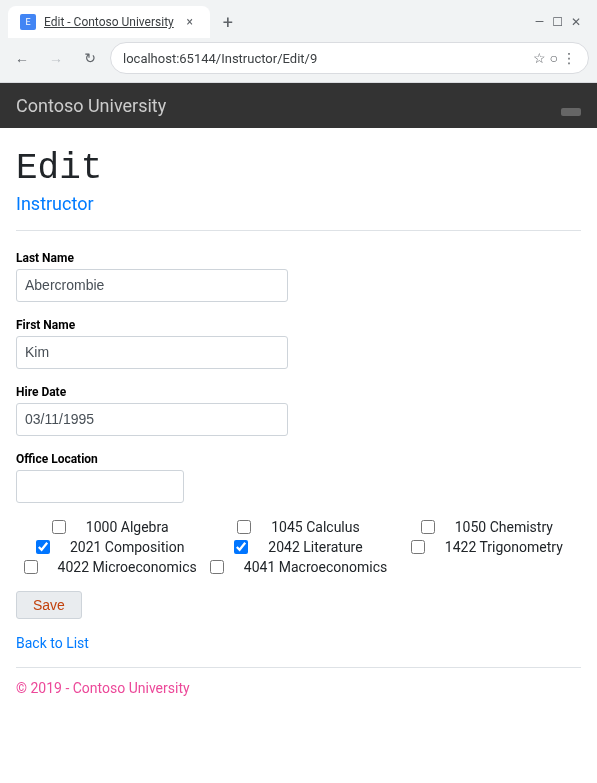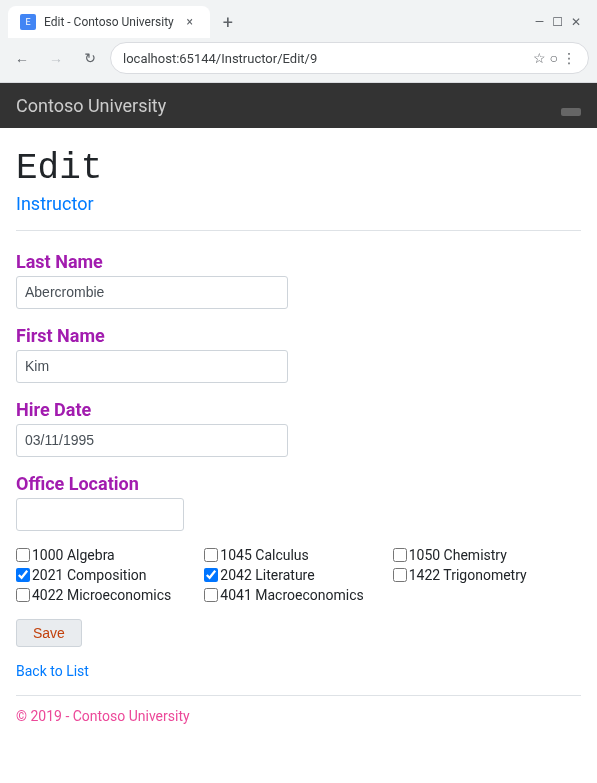--- a/index.html
+++ b/index.html
@@ -55,20 +55,21 @@
       color: white;
       flex-shrink: 0;
     }
 
     .tab-title {
       flex: 1;
       font-size: 12px;
       white-space: nowrap;
       overflow: hidden;
       text-overflow: ellipsis;
+      text-decoration: underline;
     }
 
     .tab-close {
       width: 16px;
       height: 16px;
       border-radius: 50%;
       display: flex;
       align-items: center;
       justify-content: center;
       font-size: 12px;
@@ -205,23 +206,23 @@
       margin: 0 0 20px 0;
     }
 
     .form-group {
       margin-bottom: 16px;
     }
 
     .form-label {
       display: block;
       font-weight: 700;
-      font-size: 18px;
+      font-size: 12px;
       margin-bottom: 4px;
-      color: #a21caf;
+      color: #000000;
     }
 
     .form-control {
       display: block;
       width: 272px;
       padding: 5px 8px;
       font-size: 14px;
       color: #495057;
       background: #fff;
       border: 1px solid #ced4da;
@@ -237,23 +238,24 @@
     .courses-grid {
       display: grid;
       grid-template-columns: repeat(3, 1fr);
       gap: 4px 0;
       margin-bottom: 16px;
     }
 
     .course-item {
       display: flex;
       align-items: center;
-      gap: 2px;
+      gap: 20px;
       font-size: 14px;
       color: #212529;
+      justify-content: center;
     }
 
     .course-item input[type="checkbox"] {
       width: 14px;
       height: 14px;
       cursor: pointer;
     }
 
     
     .btn-save {

